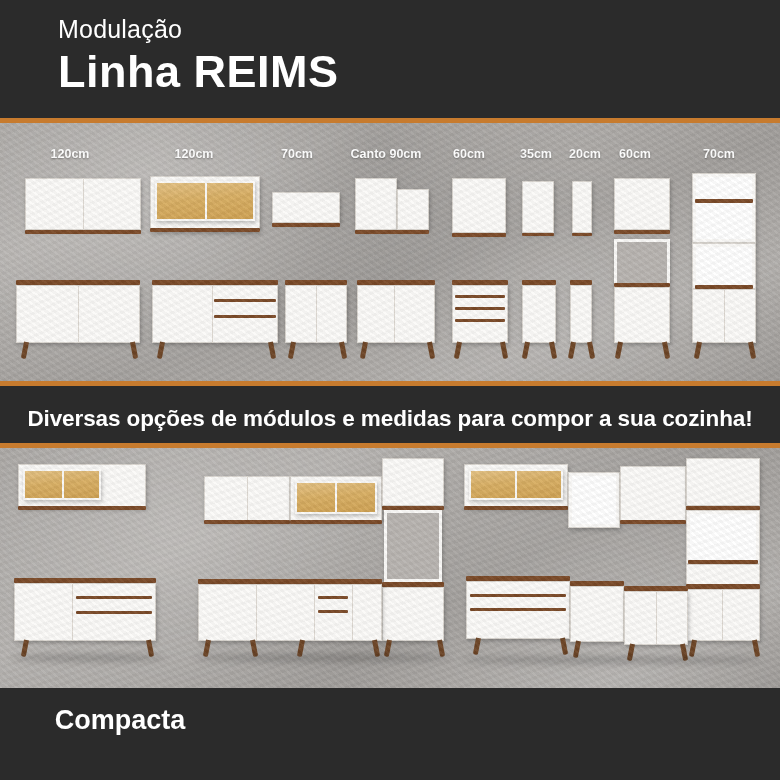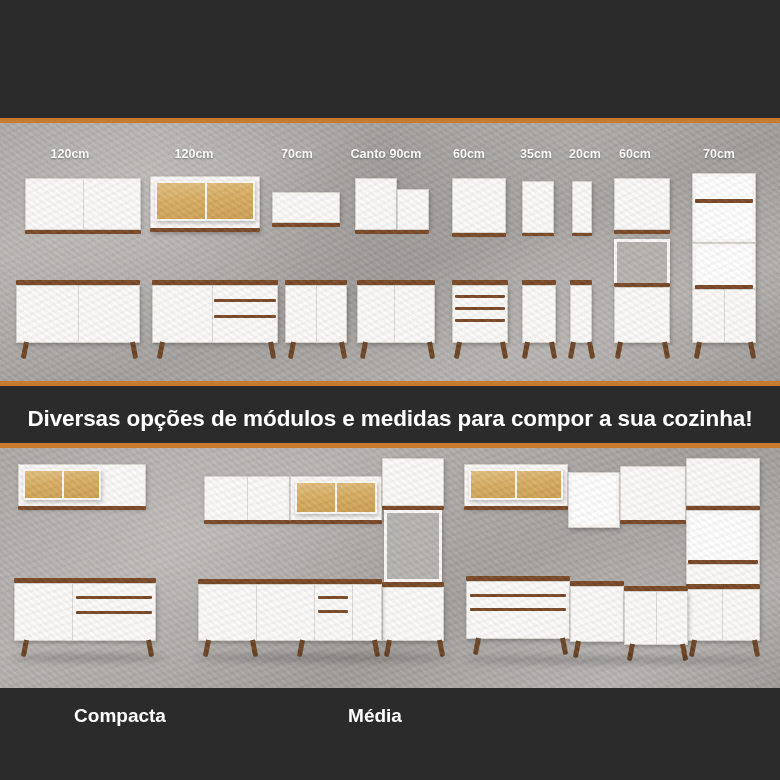--- a/index.html
+++ b/index.html
@@ -126,21 +126,21 @@
   .footer {
     position: absolute;
     left: 0; top: 688px;
     width: 780px;
     height: 92px;
     background: #2b2b2b;
   }
   .footer-label {
     position: absolute;
     color: #ffffff;
-    font-size: 19px;
+    font-size: 27px;
     font-weight: bold;
     top: 17px;
     text-align: center;
   }
   .footer-label.f0 { left: 20px;  width: 200px; }
   .footer-label.f1 { left: 290px; width: 170px; }
   .footer-label.f2 { left: 570px; width: 190px; }
 
   
   .size-label {
@@ -198,20 +198,24 @@
     background: rgba(0,0,0,0.18);
     filter: blur(3px);
     border-radius: 50%;
   }
 </style>
 </head>
 <body>
 
 <div class="page">
 
+  <div class="header">
+    <div class="header-sub">Modulação</div>
+    <div class="header-title">Linha REIMS</div>
+  </div>
 
   <div class="bar-orange b1"></div>
 
   <div class="modules">
 
     <div class="size-label" style="left:40px;  top:24px;  width:60px;">120cm</div>
     <div class="size-label" style="left:164px; top:24px;  width:60px;">120cm</div>
     <div class="size-label" style="left:272px; top:24px;  width:50px;">70cm</div>
     <div class="size-label" style="left:340px; top:24px;  width:92px;">Canto 90cm</div>
     <div class="size-label" style="left:444px; top:24px;  width:50px;">60cm</div>
@@ -408,16 +412,15 @@
       <div class="seam" style="left:656px; top:143px; width:1px; height:54px;"></div>
       <div class="leg l" style="left:630px; top:196px;"></div>
       <div class="leg r" style="left:680px; top:196px;"></div>
 
       <div class="panel-shadow" style="left:462px; top:208px; width:300px; height:8px;"></div>
     </div>
   </div>
 
   <div class="footer">
     <div class="footer-label f0">Compacta</div>
-    <div class="footer-label f1">Média</div>
   </div>
 
 </div>
 
 </body></html>

